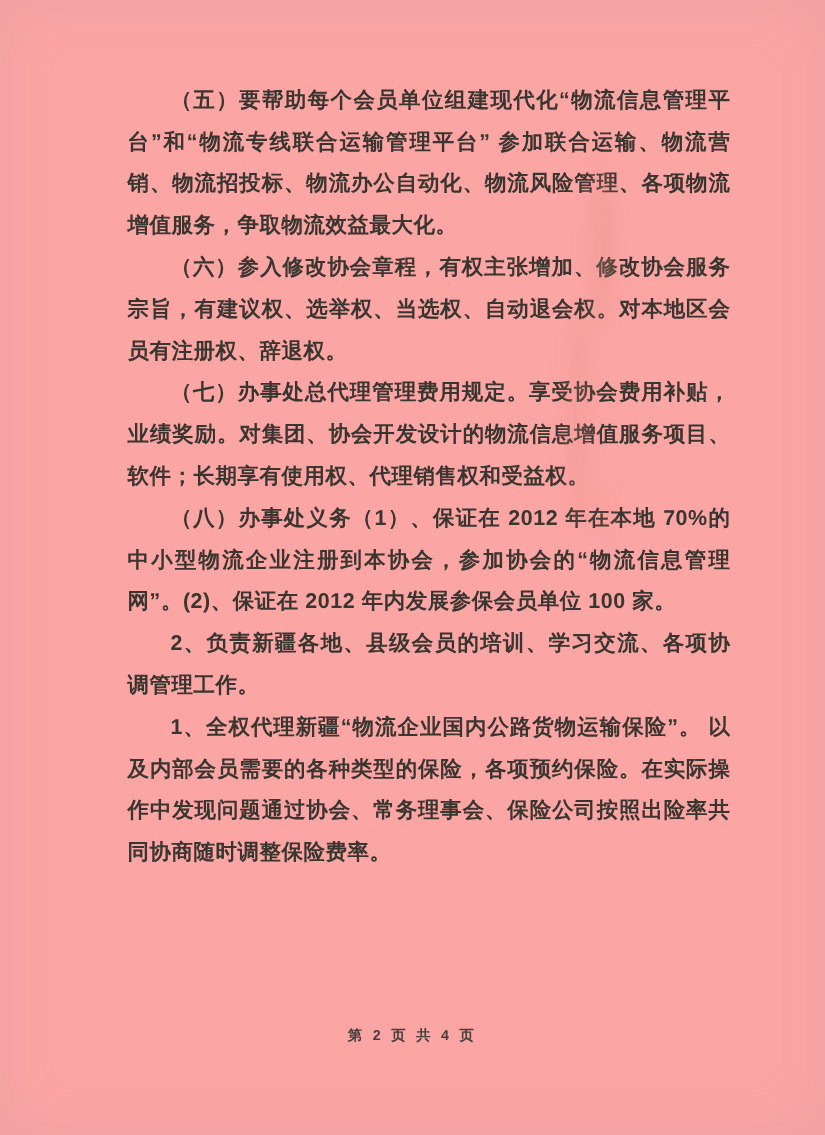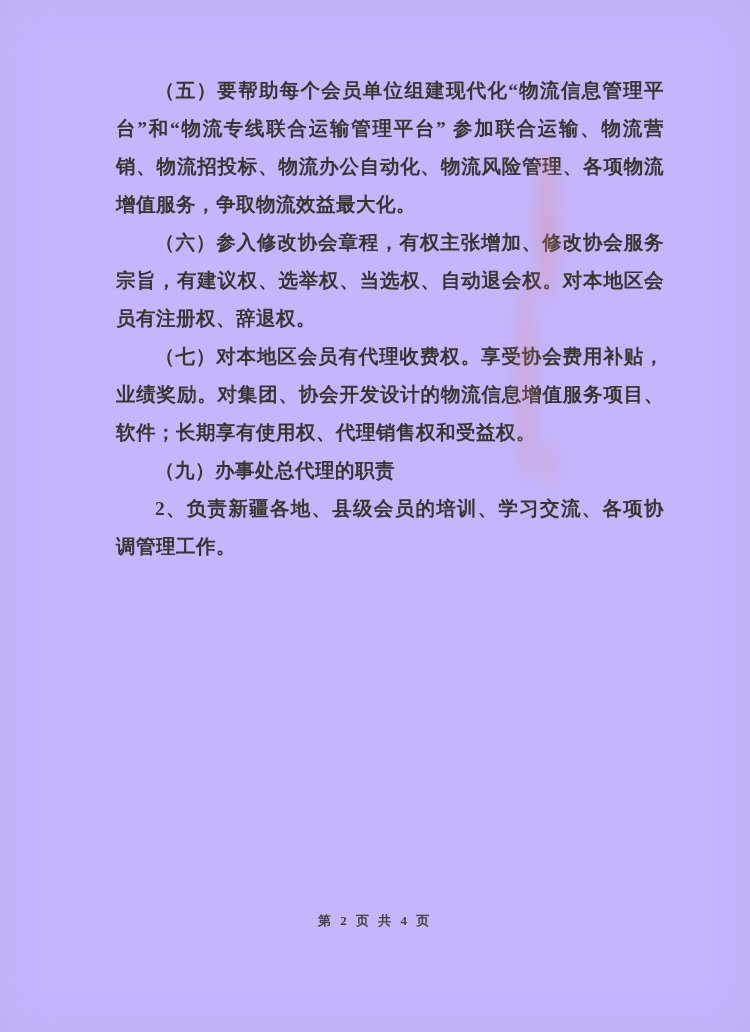--- a/index.html
+++ b/index.html
@@ -5,24 +5,24 @@
   html, body {
     margin: 0;
     padding: 0;
     background: #f4f2ef;
   }
   .page {
     position: relative;
     width: 750px;
     height: 1032px;
     margin: 0 auto;
-    background: #c4b5fd;
+    background: #fca5a5;
     box-shadow: inset 0 0 55px rgba(125, 118, 110, 0.10);
     overflow: hidden;
-    font-family: Liberation Serif, serif;
+    font-family: Liberation Sans, sans-serif;
     color: #39352f;
   }
   .content {
     position: absolute;
     left: 116px;
     top: 72px;
     width: 548px;
   }
   .para {
     margin: 0;
@@ -30,21 +30,21 @@
     line-height: 38px;
     font-weight: 600;
     text-align: justify;
     text-indent: 2em;
     letter-spacing: 0.5px;
   }
   .footer {
     position: absolute;
     left: 0;
     right: 0;
-    top: 912px;
+    top: 932px;
     text-align: center;
     font-size: 13px;
     letter-spacing: 3px;
     color: #45403a;
     font-weight: 600;
   }
   .stain {
     position: absolute;
     border-radius: 50%;
     filter: blur(7px);
@@ -54,21 +54,22 @@
   .stain-2 { left: 514px; top: 280px; width: 24px; height: 200px; background: rgba(228, 142, 126, 0.22); }
   .stain-3 { left: 540px; top: 440px; width: 18px; height: 50px;  background: rgba(228, 142, 126, 0.16); }
 </style>
 </head>
 <body>
 
 <div class="page">
   <div class="content" id="document-body">
       <p class="para">（五）要帮助每个会员单位组建现代化“物流信息管理平台”和“物流专线联合运输管理平台” 参加联合运输、物流营销、物流招投标、物流办公自动化、物流风险管理、各项物流增值服务，争取物流效益最大化。</p>
       <p class="para">（六）参入修改协会章程，有权主张增加、修改协会服务宗旨，有建议权、选举权、当选权、自动退会权。对本地区会员有注册权、辞退权。</p>
-      <p class="para">（七）对本地区会员有代理收费权。享受协会费用补贴，业绩奖励。对集团、协会开发设计的物流信息增值服务项目、软件；长期享有使用权、代理销售权和受益权。</p>
-      <p class="para">（九）办事处总代理的职责</p>
+      <p class="para">（七）办事处总代理管理费用规定。享受协会费用补贴，业绩奖励。对集团、协会开发设计的物流信息增值服务项目、软件；长期享有使用权、代理销售权和受益权。</p>
+      <p class="para">（八）办事处义务（1）、保证在 2012 年在本地 70%的中小型物流企业注册到本协会，参加协会的“物流信息管理网”。(2)、保证在 2012 年内发展参保会员单位 100 家。</p>
       <p class="para">2、负责新疆各地、县级会员的培训、学习交流、各项协调管理工作。</p>
+      <p class="para">1、全权代理新疆“物流企业国内公路货物运输保险”。 以及内部会员需要的各种类型的保险，各项预约保险。在实际操作中发现问题通过协会、常务理事会、保险公司按照出险率共同协商随时调整保险费率。</p>
     </div>
   <div class="stain stain-1"></div>
   <div class="stain stain-2"></div>
   <div class="stain stain-3"></div>
   <div class="footer">第 2 页 共 4 页</div>
 </div>
 
 </body></html>

